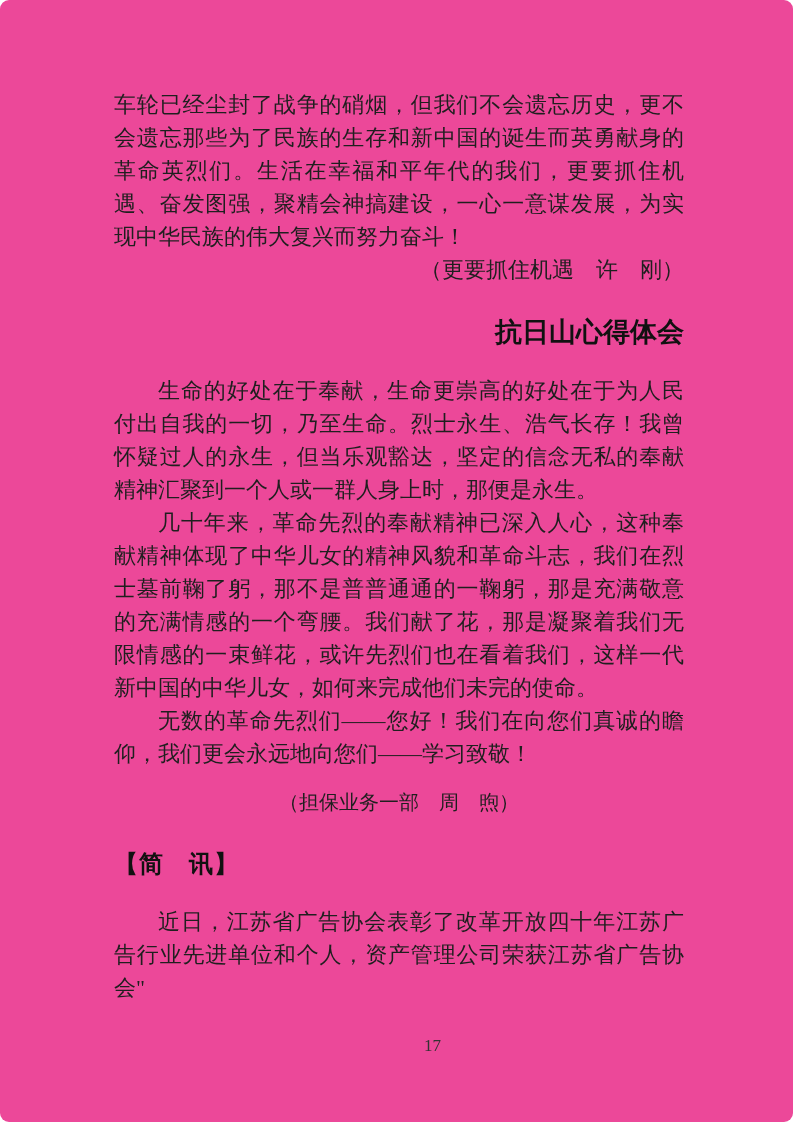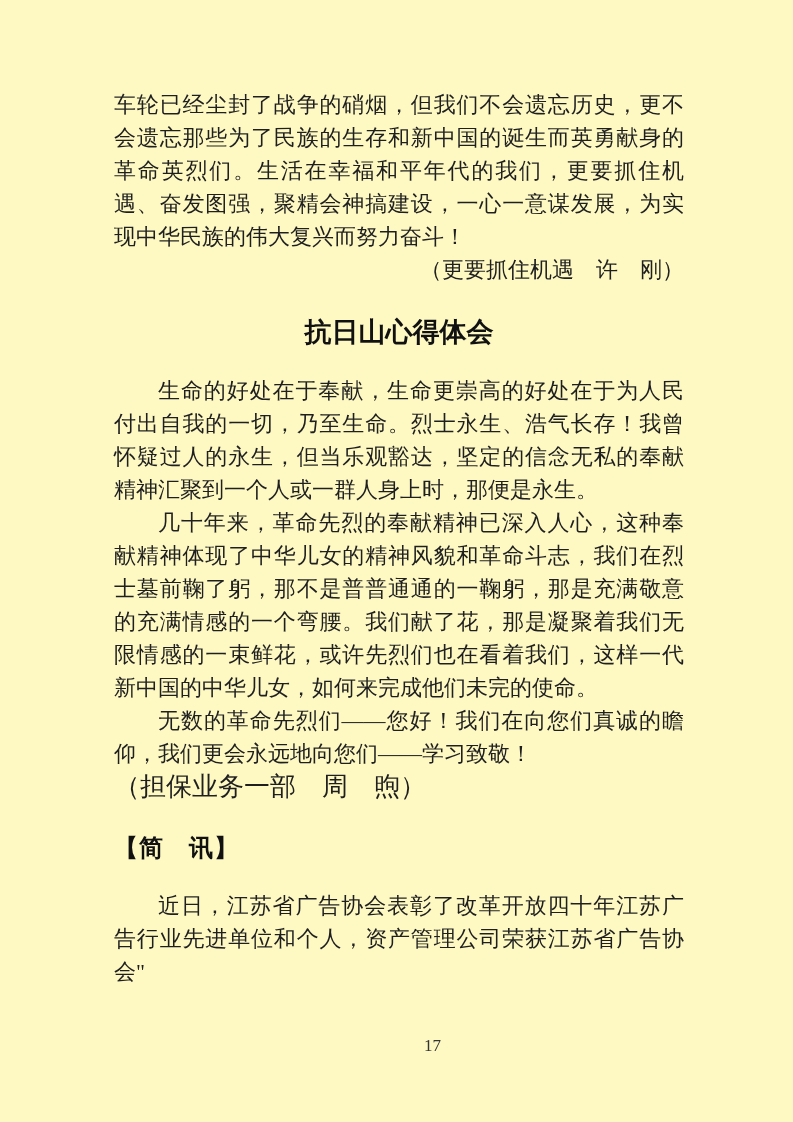--- a/index.html
+++ b/index.html
@@ -4,24 +4,25 @@
 <style>
   html, body {
     margin: 0;
     padding: 0;
     background: #ffffff;
   }
   .doc-page {
     position: relative;
     width: 793px;
     height: 1122px;
-    background: #fef9c3;
+    background: #ec4899;
     overflow: hidden;
     font-family: "Liberation Serif", "DejaVu Serif", serif;
     color: #1f1f1f;
+    border-radius: 9px;
   }
   .content {
     position: absolute;
     left: 114px;
     top: 88px;
     width: 570px;
   }
   p.body-para {
     margin: 0;
     font-size: 22px;
@@ -32,32 +33,32 @@
   }
   p.indent {
     text-indent: 2em;
   }
   .attr-inline {
     float: right;
     white-space: nowrap;
   }
   .article-title {
     margin: 26px 0 22px 0;
-    text-align: center;
+    text-align: right;
     font-family: "Liberation Sans", "DejaVu Sans", sans-serif;
     font-weight: 700;
     font-size: 27px;
     line-height: 40px;
     color: #111111;
   }
   .attribution-line {
-    margin: 0;
-    font-size: 26px;
+    margin: 16px;
+    font-size: 20px;
     line-height: 33px;
-    text-align: left;
+    text-align: center;
   }
   .briefs-header {
     margin: 28px 0 24px 0;
     font-family: "Liberation Sans", "DejaVu Sans", sans-serif;
     font-weight: 700;
     font-size: 24px;
     line-height: 34px;
     color: #111111;
     letter-spacing: 1px;
   }

